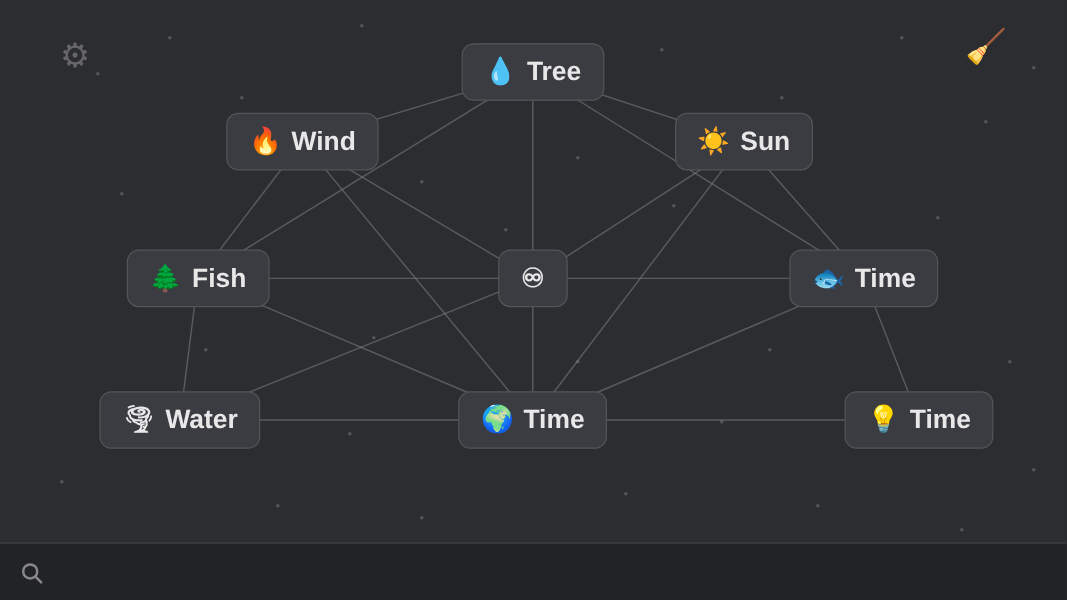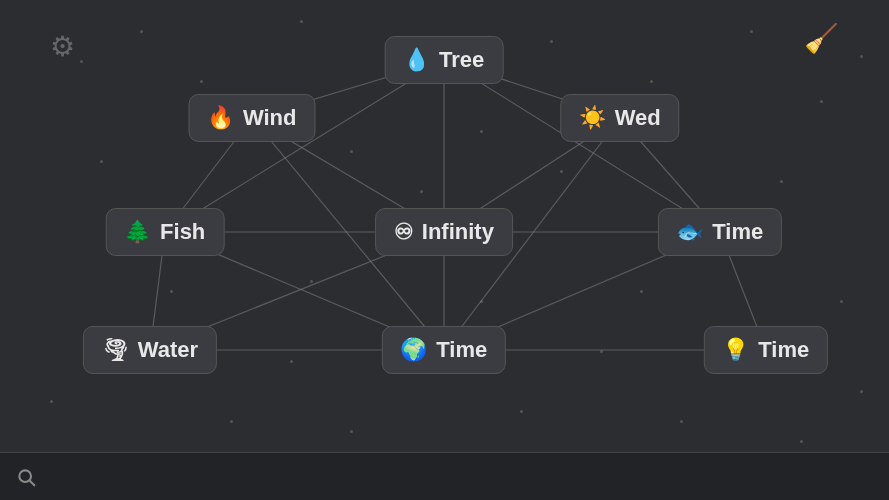--- a/index.html
+++ b/index.html
@@ -159,29 +159,28 @@
     <div class="node" style="left: 444px; top: 60px;">
       <span class="emoji">💧</span>
       <span>Tree</span>
     </div>
     <div class="node" style="left: 252px; top: 118px;">
       <span class="emoji">🔥</span>
       <span>Wind</span>
     </div>
     <div class="node" style="left: 620px; top: 118px;">
       <span class="emoji">☀️</span>
-      <span>Wed</span>
+      <span>Sun</span>
     </div>
     <div class="node" style="left: 165px; top: 232px;">
       <span class="emoji">🌲</span>
       <span>Fish</span>
     </div>
     <div class="node" style="left: 444px; top: 232px;">
       <span class="emoji">♾</span>
-      <span>Infinity</span>
     </div>
     <div class="node" style="left: 720px; top: 232px;">
       <span class="emoji">🐟</span>
       <span>Time</span>
     </div>
     <div class="node" style="left: 150px; top: 350px;">
       <span class="emoji">🌪</span>
       <span>Water</span>
     </div>
     <div class="node" style="left: 444px; top: 350px;">

